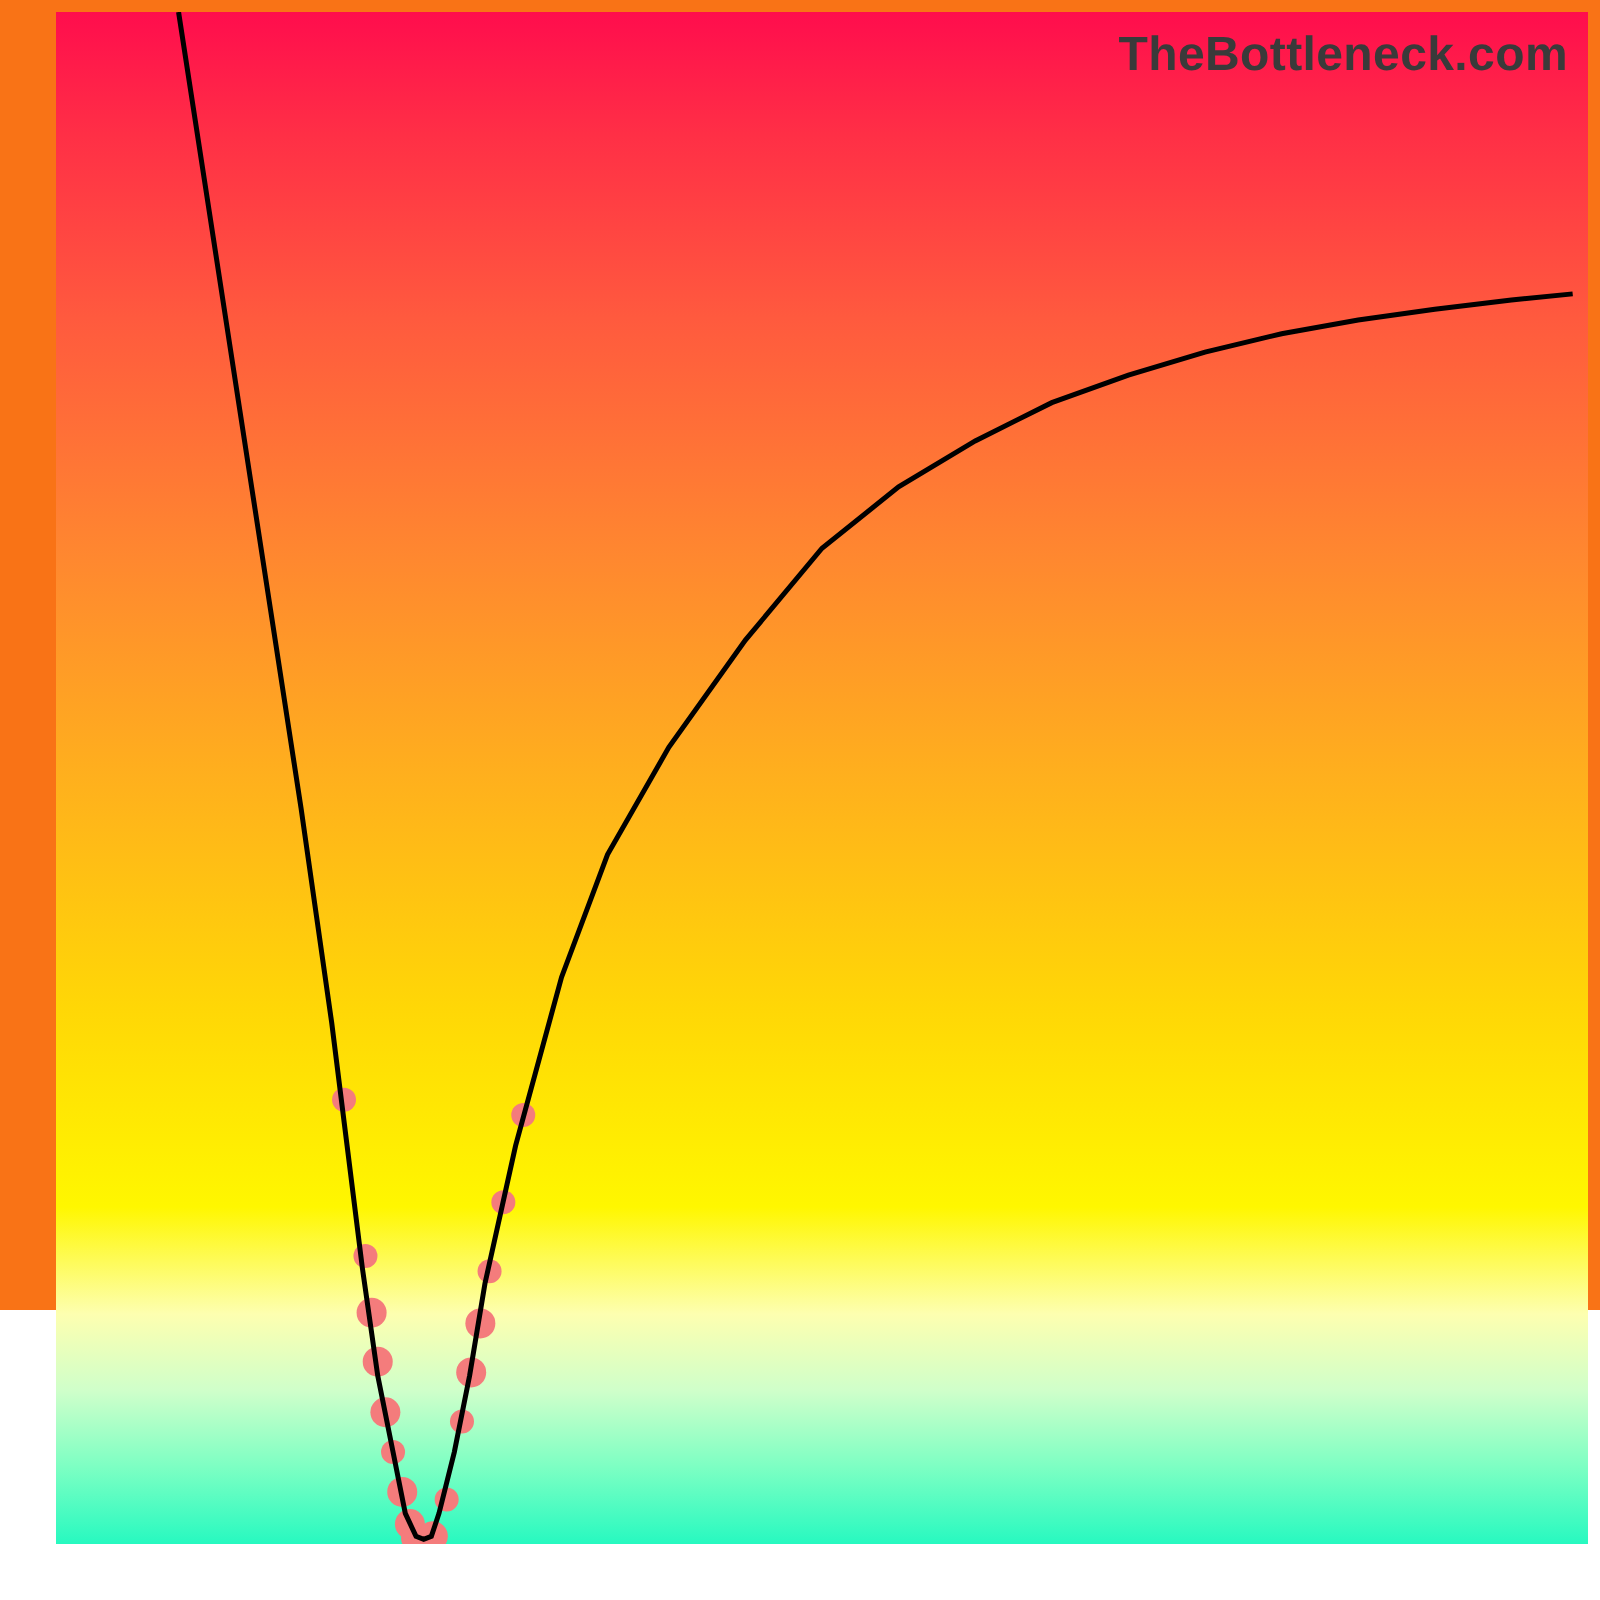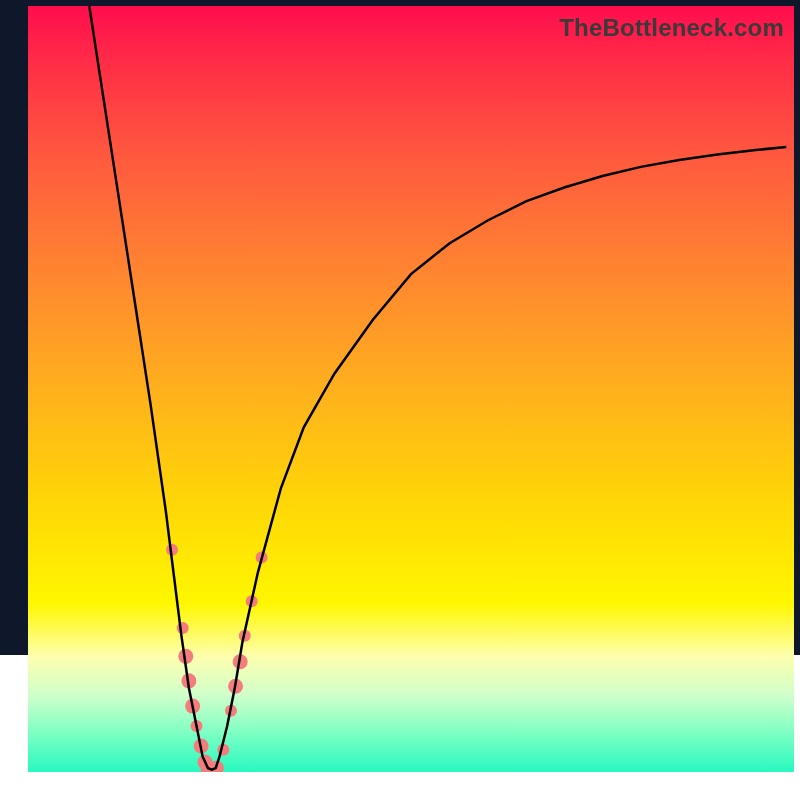--- a/index.html
+++ b/index.html
@@ -6,21 +6,21 @@
     margin: 0;
     padding: 0;
     width: 800px;
     height: 800px;
     font-family: Arial, Helvetica, sans-serif;
     overflow: hidden;
   }
   .outer-frame {
     width: 800px;
     height: 655px;
-    background: #0f172a;
+    background: #f97316;
     position: relative;
   }
   .plot-area {
     position: absolute;
     left: 28px;
     top: 6px;
     width: 766px;
     height: 766px;
     
     background: linear-gradient(

